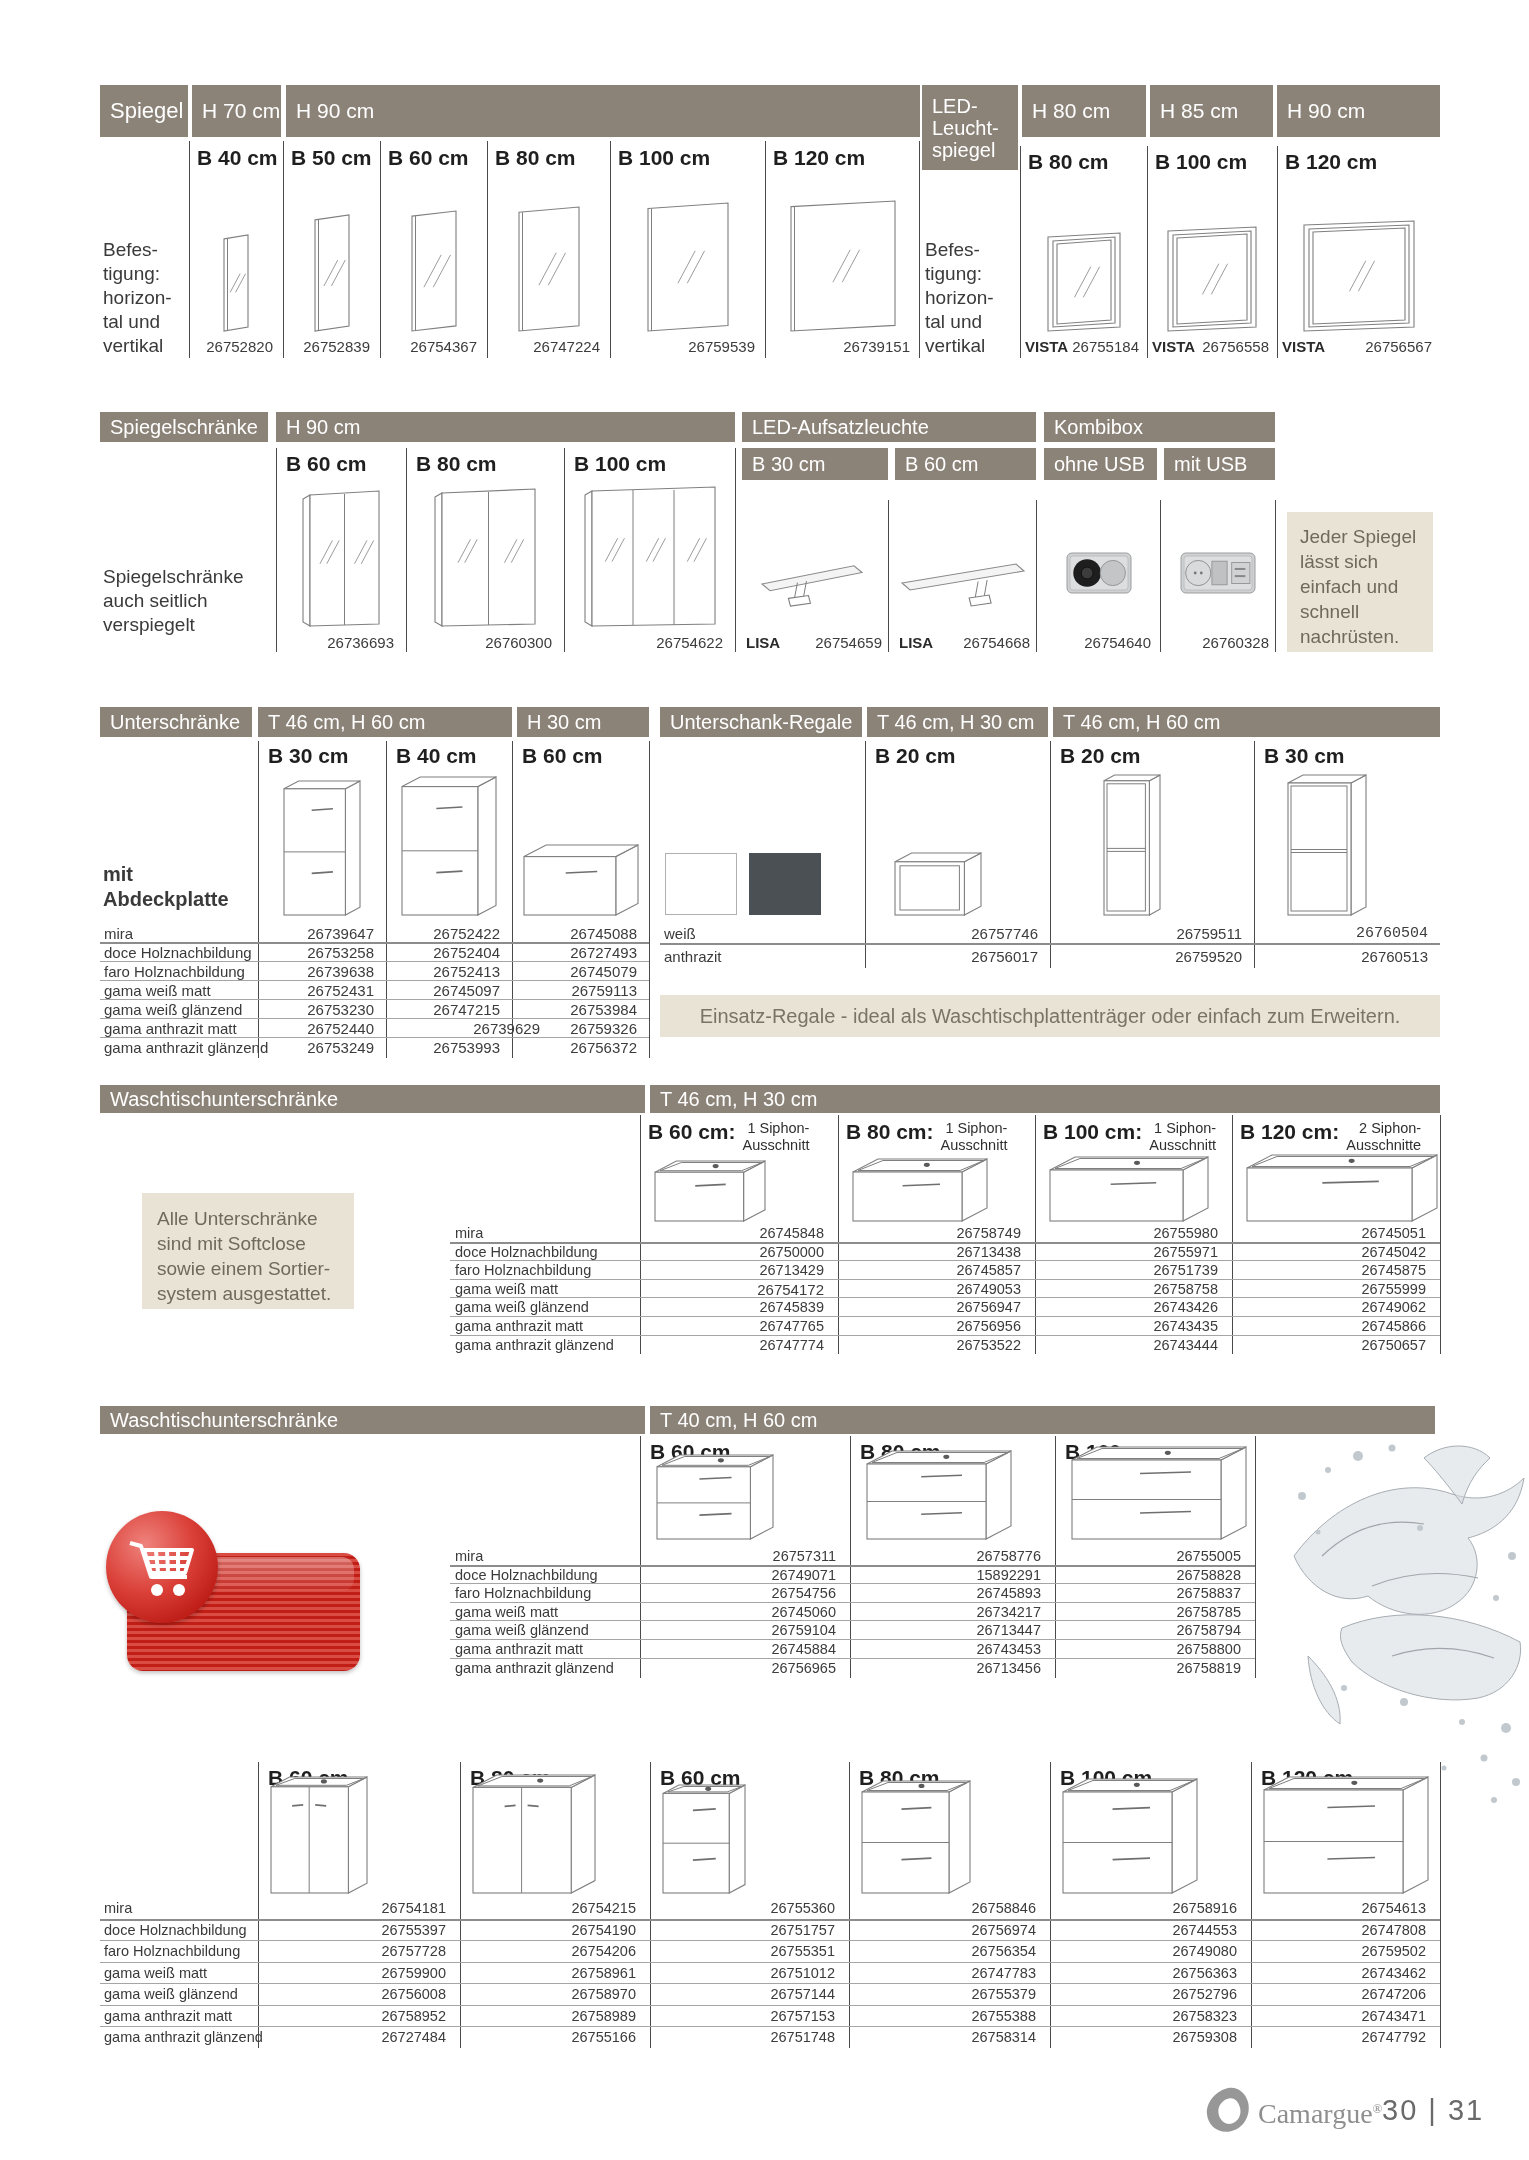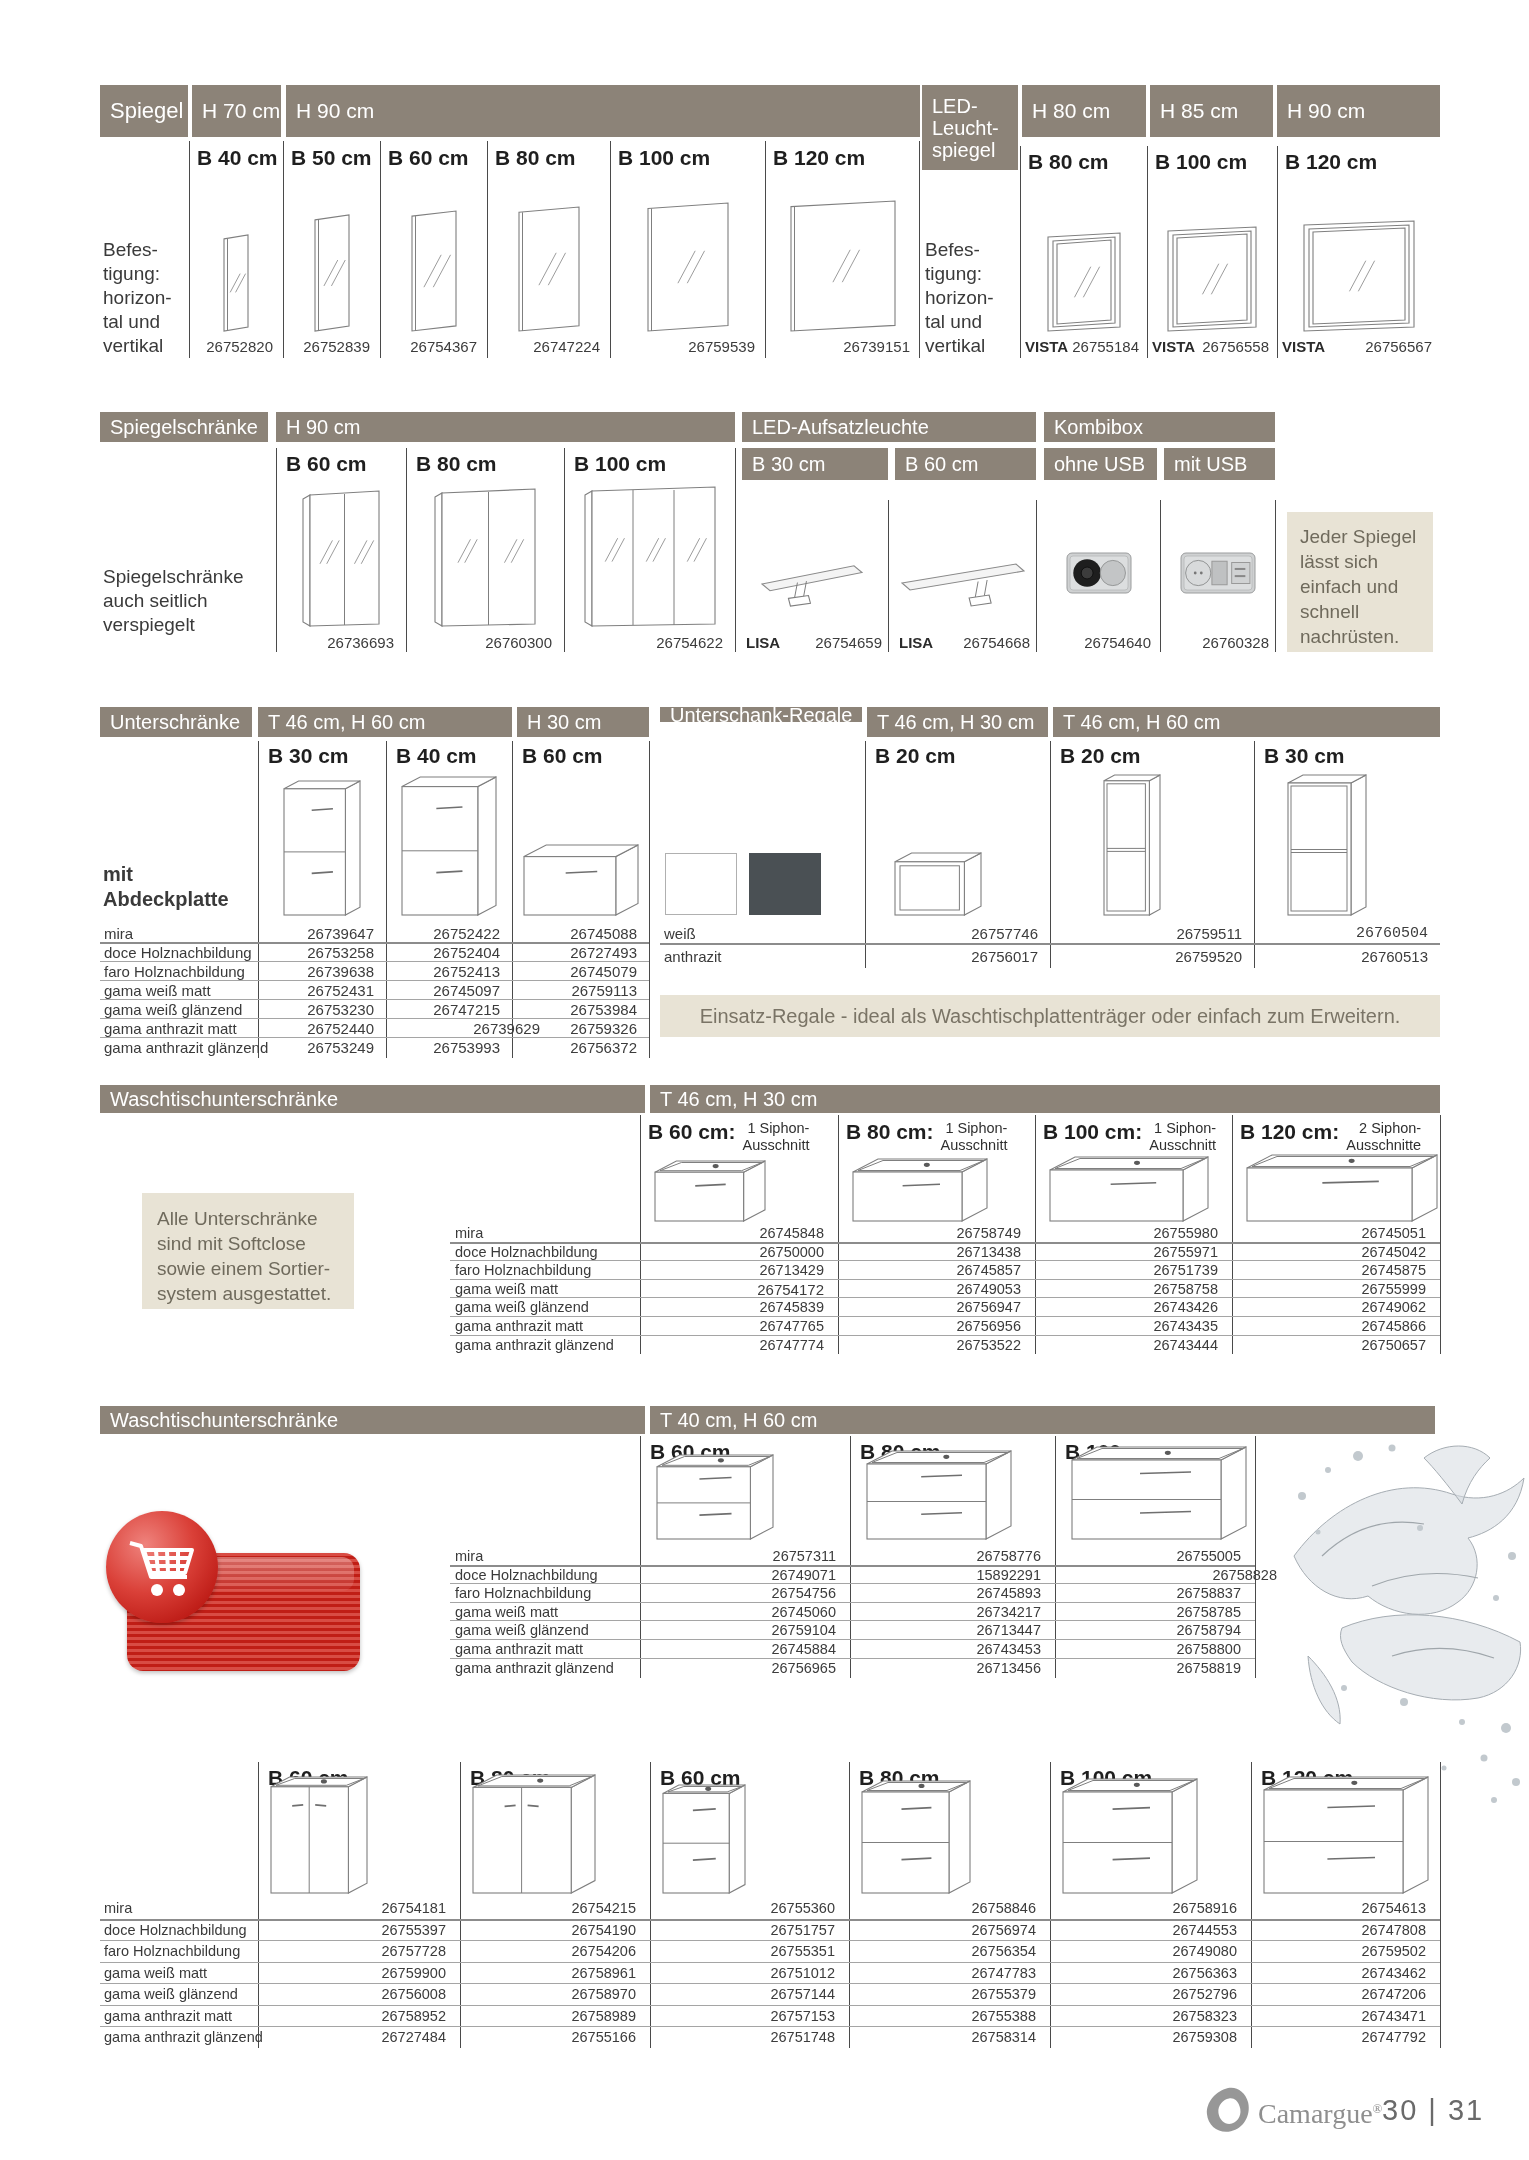--- a/index.html
+++ b/index.html
@@ -336,21 +336,21 @@
     <div class="hln" style="left:100px;top:1017.5px;width:549px;"></div>
     <div class="rlab" style="left:104px;top:1020px;">gama anthrazit matt</div>
     <div class="num" style="left:258px;top:1020px;width:116px;">26752440</div>
     <div class="num" style="left:386px;top:1020px;width:114px;margin-left:40px;">26739629</div>
     <div class="num" style="left:512px;top:1020px;width:125px;">26759326</div>
     <div class="hln" style="left:100px;top:1036.5px;width:549px;"></div>
     <div class="rlab" style="left:104px;top:1039px;">gama anthrazit glänzend</div>
     <div class="num" style="left:258px;top:1039px;width:116px;">26753249</div>
     <div class="num" style="left:386px;top:1039px;width:114px;">26753993</div>
     <div class="num" style="left:512px;top:1039px;width:125px;">26756372</div>
-    <div class="hdr" style="left:660px;top:707px;width:202px;height:15px;">Unterschank-Regale</div>
+    <div class="hdr" style="left:660px;top:707px;width:202px;height:30px;">Unterschank-Regale</div>
     <div class="hdr" style="left:867px;top:707px;width:181px;height:30px;">T 46 cm, H 30 cm</div>
     <div class="hdr" style="left:1053px;top:707px;width:387px;height:30px;">T 46 cm, H 60 cm</div>
     <div class="swatch" style="left:665px;top:853px;width:72px;height:62px;background:#fff;border:1px solid #b0b0b0;"></div>
     <div class="swatch" style="left:749px;top:853px;width:72px;height:62px;background:#4a5054;"></div>
     <div class="blab" style="left:875px;top:744px;">B 20 cm</div>
     <div class="icn" style="left:893.5px;top:852px;"><svg width="88" height="64" viewBox="0 0 88 64">
         <polygon points="70.4,9.8 87,1 87,54.2 70.4,63" style="fill:#fff;stroke:#7f7f7f;stroke-width:1.1"></polygon>
         <polygon points="1,9.8 70.4,9.8 87,1 17.6,1" style="fill:#fff;stroke:#7f7f7f;stroke-width:1.1"></polygon>
         <rect x="1" y="9.8" width="69.4" height="53.2" style="fill:#fff;stroke:#7f7f7f;stroke-width:1.1"></rect>
         <rect x="6" y="13.8" width="59.400000000000006" height="44.2" style="fill:none;stroke:#7f7f7f;stroke-width:1"></rect>
@@ -539,21 +539,21 @@
     <div class="vln" style="left:1055px;top:1436px;height:242px;"></div>
     <div class="vln" style="left:1255px;top:1436px;height:242px;"></div>
     <div class="rlab" style="left:455px;top:1548px;font-size:14.5px;">mira</div>
     <div class="num" style="left:640px;top:1548px;width:196px;font-size:14.5px;">26757311</div>
     <div class="num" style="left:850px;top:1548px;width:191px;font-size:14.5px;">26758776</div>
     <div class="num" style="left:1055px;top:1548px;width:186px;font-size:14.5px;">26755005</div>
     <div class="hln hvy" style="left:450px;top:1564.5px;width:805px;"></div>
     <div class="rlab" style="left:455px;top:1566.6px;font-size:14.5px;">doce Holznachbildung</div>
     <div class="num" style="left:640px;top:1566.6px;width:196px;font-size:14.5px;">26749071</div>
     <div class="num" style="left:850px;top:1566.6px;width:191px;font-size:14.5px;">15892291</div>
-    <div class="num" style="left:1055px;top:1566.6px;width:186px;font-size:14.5px;padding-left:36px;">26758828</div>
+    <div class="num" style="left:1055px;top:1566.6px;width:186px;font-size:14.5px;">26758828</div>
     <div class="hln" style="left:450px;top:1583.1px;width:805px;"></div>
     <div class="rlab" style="left:455px;top:1585.2px;font-size:14.5px;">faro Holznachbildung</div>
     <div class="num" style="left:640px;top:1585.2px;width:196px;font-size:14.5px;">26754756</div>
     <div class="num" style="left:850px;top:1585.2px;width:191px;font-size:14.5px;">26745893</div>
     <div class="num" style="left:1055px;top:1585.2px;width:186px;font-size:14.5px;">26758837</div>
     <div class="hln" style="left:450px;top:1601.7px;width:805px;"></div>
     <div class="rlab" style="left:455px;top:1603.8px;font-size:14.5px;">gama weiß matt</div>
     <div class="num" style="left:640px;top:1603.8px;width:196px;font-size:14.5px;">26745060</div>
     <div class="num" style="left:850px;top:1603.8px;width:191px;font-size:14.5px;">26734217</div>
     <div class="num" style="left:1055px;top:1603.8px;width:186px;font-size:14.5px;">26758785</div>

